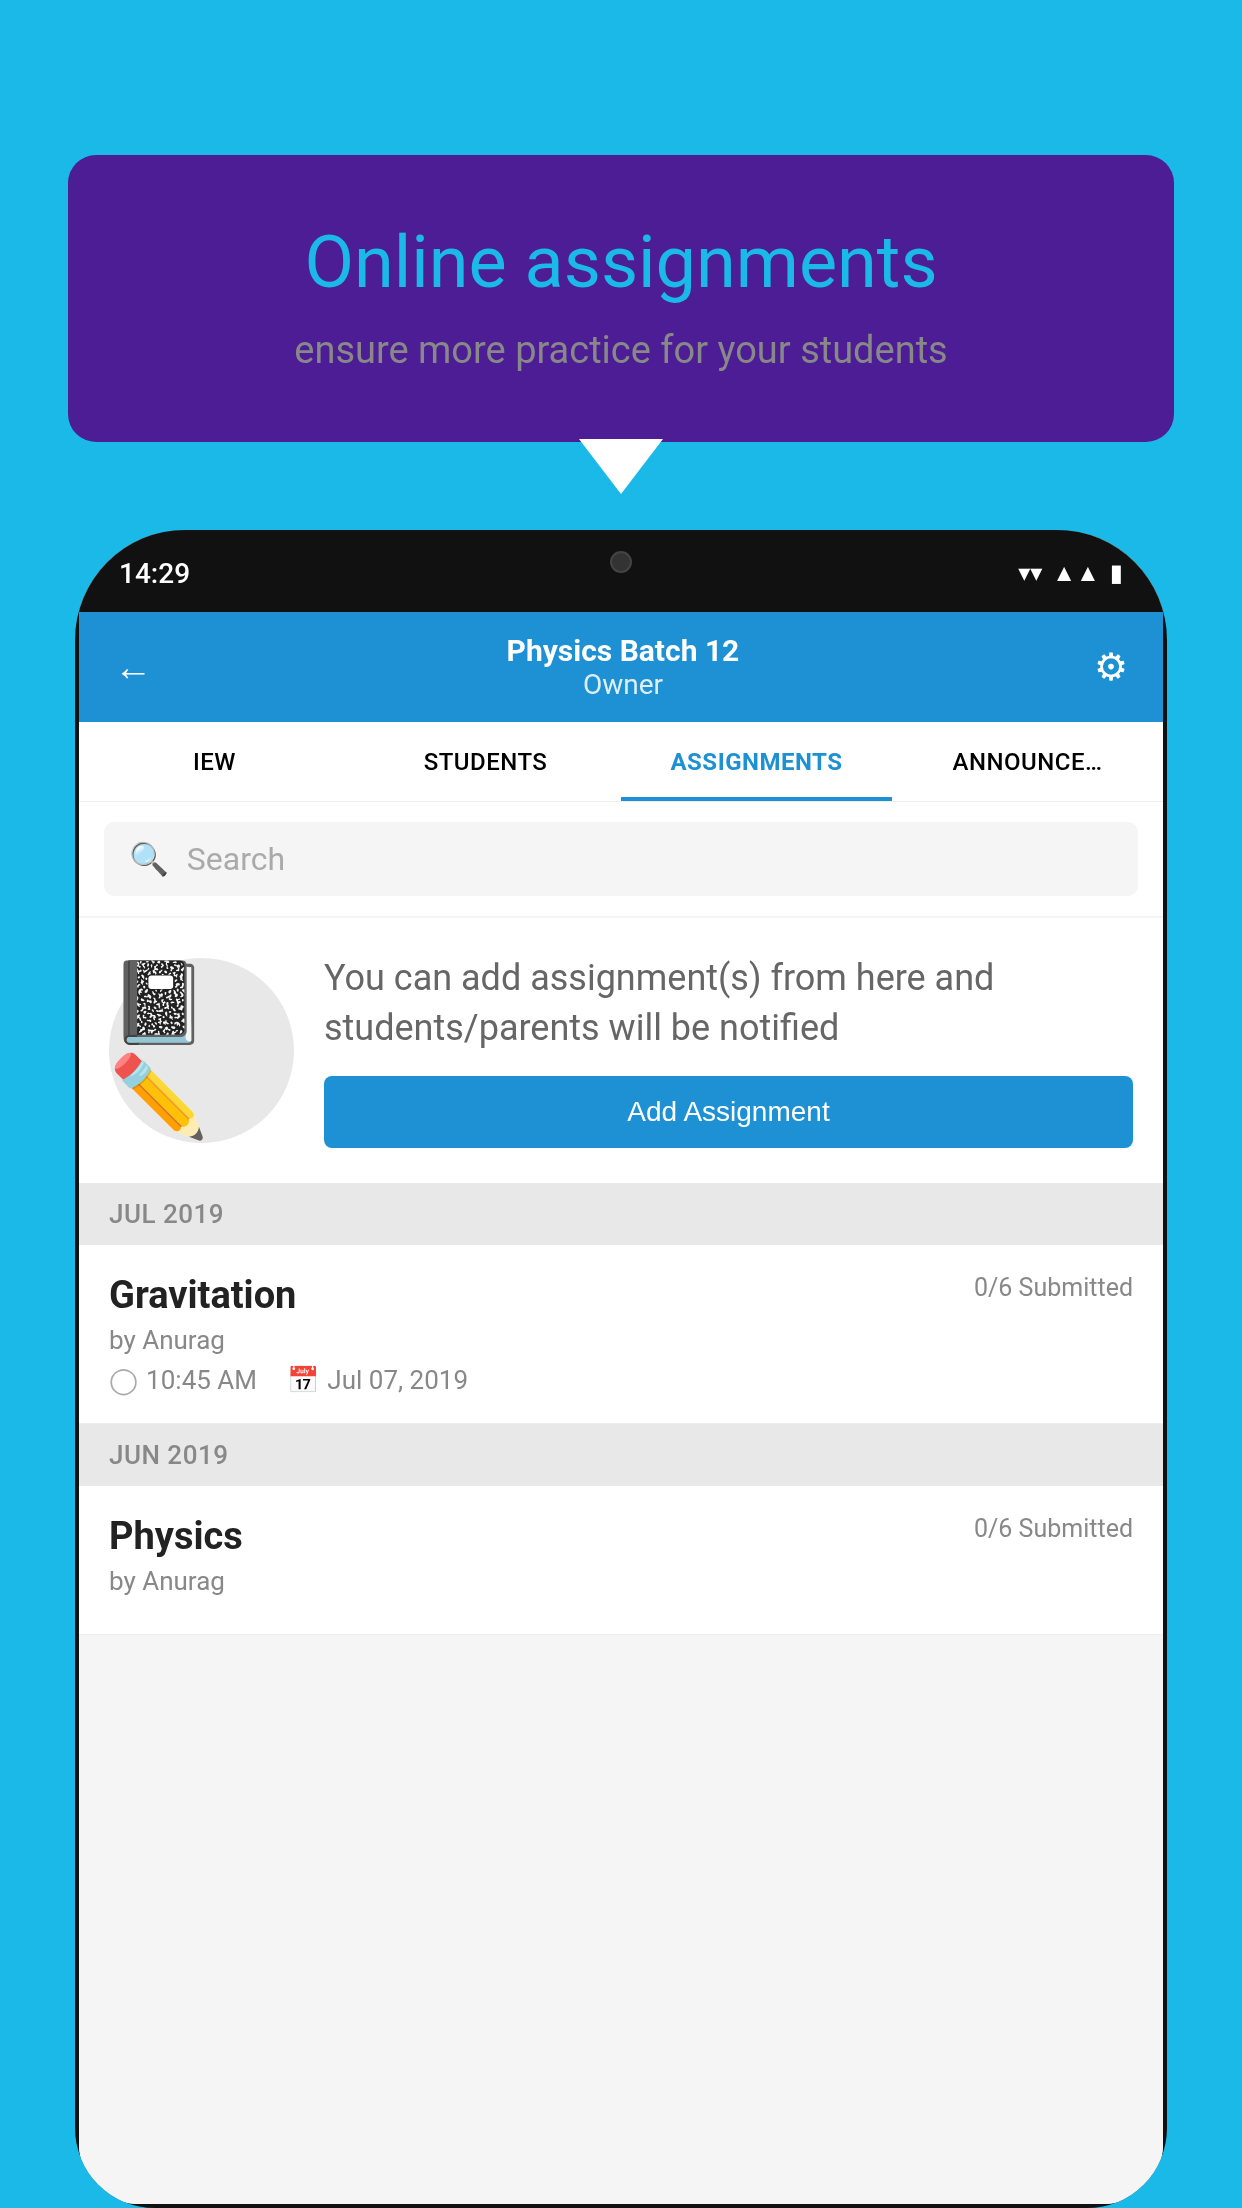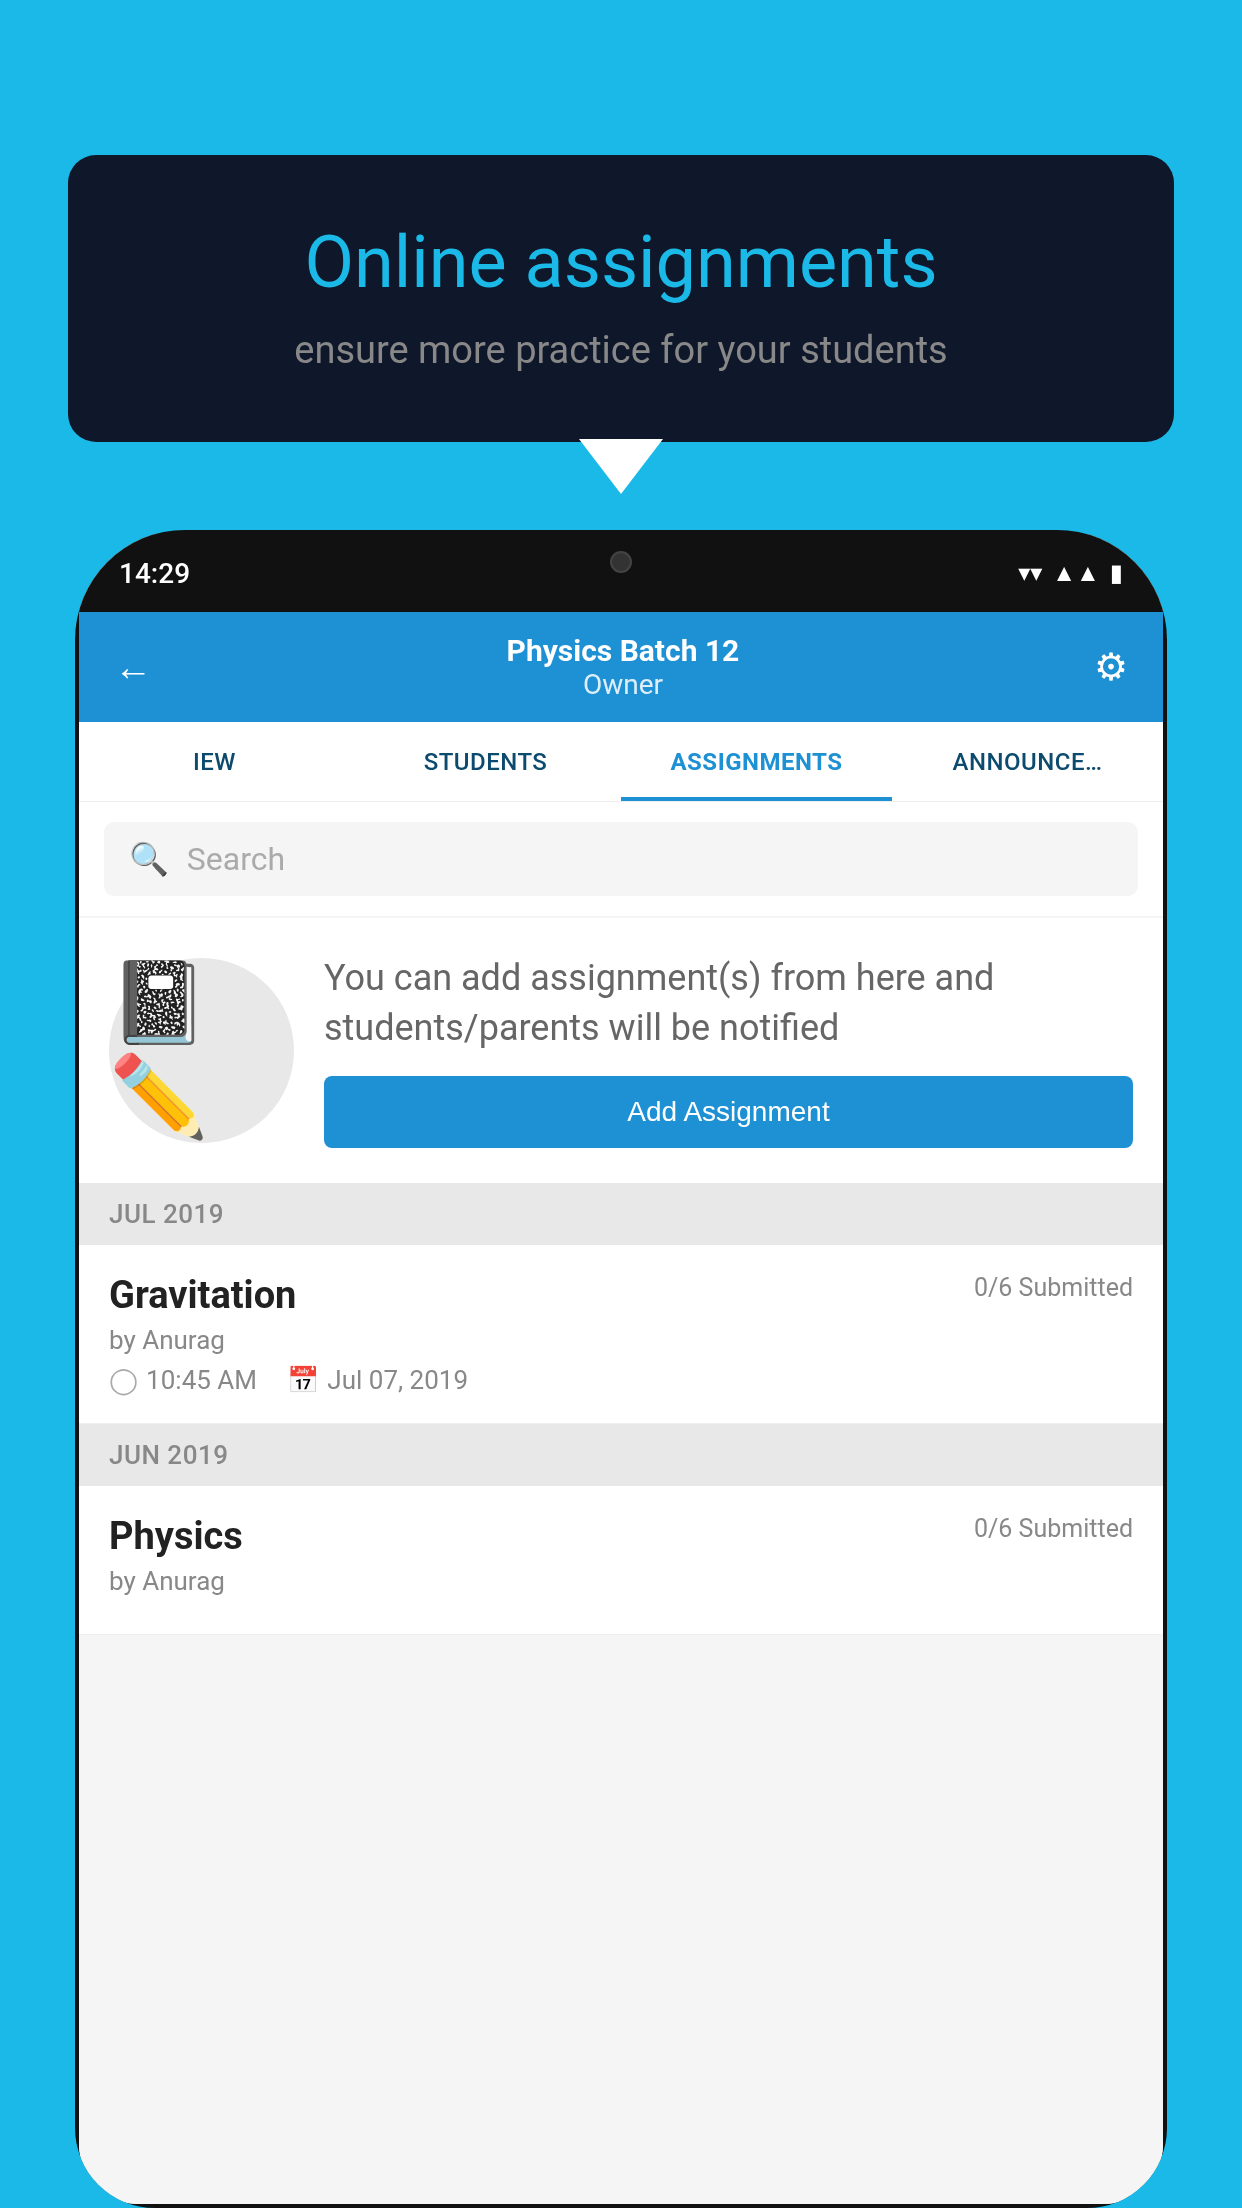--- a/index.html
+++ b/index.html
@@ -13,21 +13,21 @@
     }
 
     
     .speech-bubble-container {
       position: absolute;
       top: 155px;
       left: 68px;
       right: 68px;
     }
     .speech-bubble {
-      background: #0f172a;
+      background: #4c1d95;
       border-radius: 28px;
       padding: 65px 80px 70px 80px;
       text-align: center;
       position: relative;
     }
     .speech-bubble::after {
       content: '';
       position: absolute;
       bottom: -52px;
       left: 50%;
@@ -155,21 +155,21 @@
       border-bottom: 1px solid #eee;
       height: 80px;
       align-items: stretch;
     }
     .tab-item {
       flex: 1;
       display: flex;
       align-items: center;
       justify-content: center;
       font-size: 24px;
-      color: #0c4a6e;
+      color: #000000;
       font-weight: 500;
       letter-spacing: 0.5px;
       position: relative;
       cursor: pointer;
     }
     .tab-item.active {
       color: #1e90d4;
       font-weight: 700;
     }
     .tab-item.active::after {

